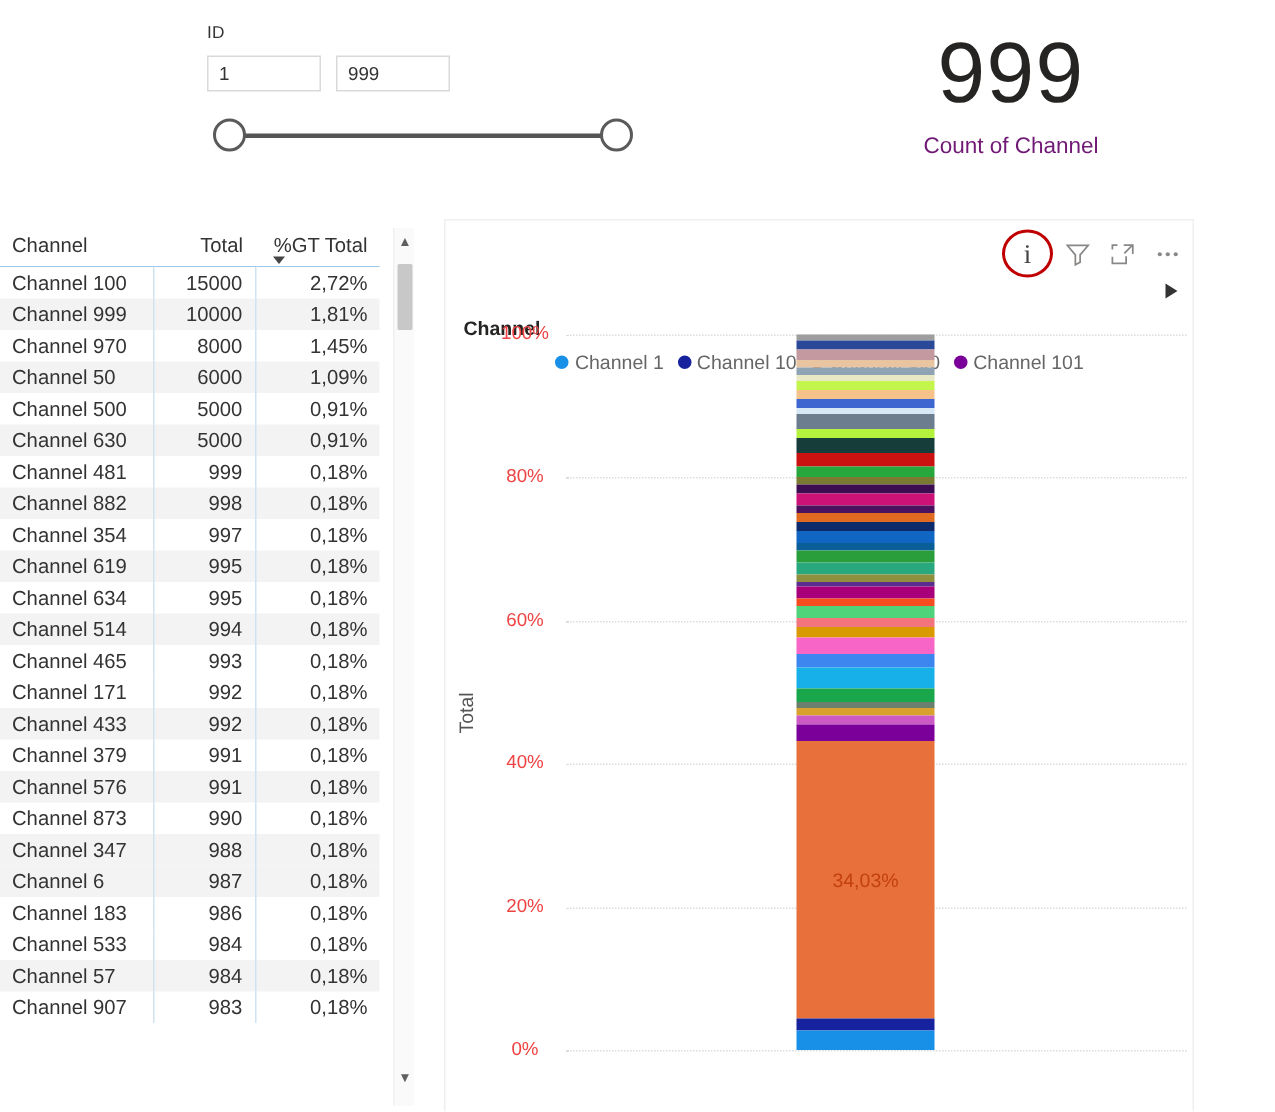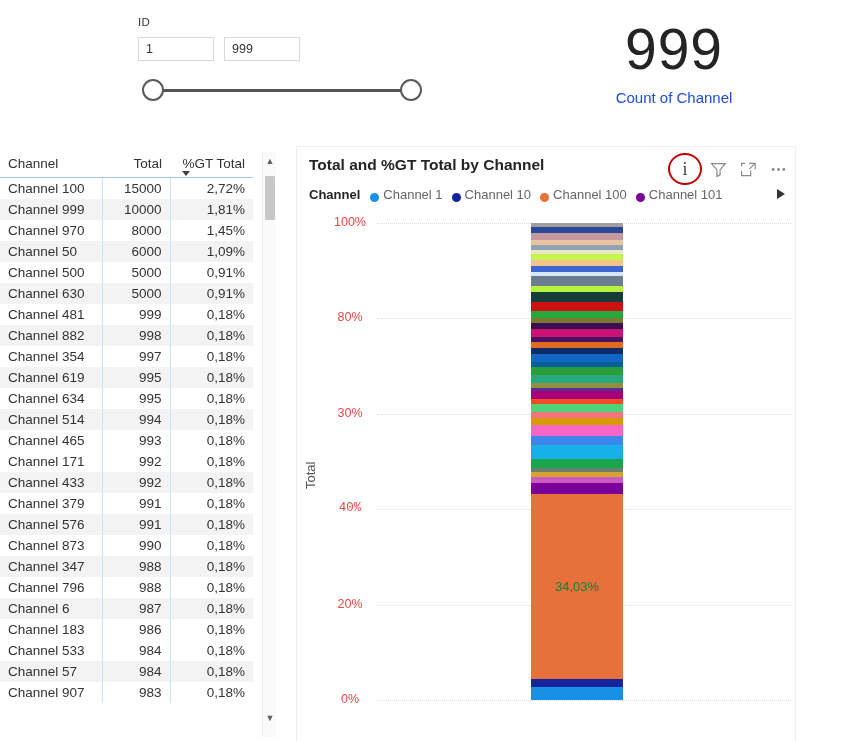--- a/index.html
+++ b/index.html
@@ -35,21 +35,21 @@
   }
   .slider-handle.left { left: 4px; }
   .slider-handle.right { right: 4px; }
 
   
   #kpi { position: absolute; left: 560px; top: 18px; width: 228px; text-align: center; }
   #kpi .kpi-value {
     font-size: 57px; line-height: 63px; font-weight: 300; color: #252423;
     letter-spacing: 1px; font-family: "Liberation Sans", sans-serif;
   }
-  #kpi .kpi-label { font-size: 15px; color: #1d4ed8; margin-top: 8px; }
+  #kpi .kpi-label { font-size: 15px; color: #701a75; margin-top: 8px; }
 
   
   #table-visual { position: absolute; left: 0px; top: 152px; width: 283px; height: 589px; }
   table.pbi-table { border-collapse: collapse; width: 253px; table-layout: fixed; }
   table.pbi-table th {
     font-weight: 400; font-size: 13.5px; color: #333; text-align: right;
     padding: 4px 8px 6px 4px; border-bottom: 1.5px solid #9fc7e8;
     vertical-align: bottom; position: relative; background: #fff;
   }
   table.pbi-table th.ch { text-align: left; padding-left: 8px; }
@@ -100,21 +100,21 @@
   }
   .info-i {
     position: absolute; left: 0; top: 0; width: 24px; height: 24px;
     font-family: "Liberation Serif", serif; font-size: 18px; color: #444;
     text-align: center; line-height: 24px;
   }
 
   
   #legend { position: absolute; left: 12px; top: 40px; display: flex; align-items: center; width: 480px; }
   #legend .legend-title { font-size: 13px; font-weight: bold; color: #252423; margin-right: 10px; }
-  .legend-item { display: flex; align-items: flex-end; margin-right: 9px; }
+  .legend-item { display: flex; align-items: center; margin-right: 9px; margin-top: 47px; }
   .legend-dot { width: 9px; height: 9px; border-radius: 50%; margin-right: 4px; }
   .legend-label { font-size: 13px; color: #666; white-space: nowrap; }
   #legend-next {
     position: absolute; right: 4px; top: 2px; width: 0; height: 0;
     border-top: 5px solid transparent; border-bottom: 5px solid transparent;
     border-left: 8px solid #333; cursor: pointer;
   }
 
   
   #plot { position: absolute; left: 0; top: 62px; width: 500px; height: 533px; }
@@ -124,21 +124,21 @@
   }
   .ytick { position: absolute; right: 0; width: 46px; text-align: center; font-size: 12.5px; color: #ef4444; }
   .ytick-wrap { position: absolute; left: 24px; top: 0; width: 52px; height: 100%; }
   .gridline {
     position: absolute; left: 80px; right: 6px; height: 0;
     border-top: 1px dotted #dcdcdc;
   }
   #bar { position: absolute; left: 234px; width: 92px; }
   .seg { width: 100%; }
   .bar-label {
-    position: absolute; width: 92px; text-align: center; font-size: 13px; color: #15803d;
+    position: absolute; width: 92px; text-align: center; font-size: 13px; color: #c2410c;
   }
 </style>
 </head>
 <body>
 
 <div id="root">
 
   <div id="slicer">
     <div class="slicer-title">ID</div>
     <div class="slicer-inputs">
@@ -258,25 +258,20 @@
           <tr>
             <td class="ch">Channel 873</td>
             <td class="">990</td>
             <td class="pc">0,18%</td>
           </tr>
           <tr class="alt">
             <td class="ch">Channel 347</td>
             <td class="">988</td>
             <td class="pc">0,18%</td>
           </tr>
-          <tr>
-            <td class="ch">Channel 796</td>
-            <td class="">988</td>
-            <td class="pc">0,18%</td>
-          </tr>
           <tr class="alt">
             <td class="ch">Channel 6</td>
             <td class="">987</td>
             <td class="pc">0,18%</td>
           </tr>
           <tr>
             <td class="ch">Channel 183</td>
             <td class="">986</td>
             <td class="pc">0,18%</td>
           </tr>
@@ -300,21 +295,20 @@
 
     <div id="tbl-scroll">
       <div class="arrow up">▲</div>
       <div class="thumb"></div>
       <div class="arrow down">▼</div>
     </div>
   </div>
 
   <div id="chart-visual">
 
-    <div id="chart-title">Total and %GT Total by Channel</div>
 
     <div class="hdr-icons">
       <div class="info-wrap">
         <div class="info-ellipse"></div>
         <div class="info-i">i</div>
       </div>
       <div class="hdr-icon">
         <svg viewBox="0 0 16 16" width="17" height="17" aria-hidden="true">
           <path d="M1.5 2.5h13L9.5 8.4v4.6l-3 1.6V8.4z" fill="none" stroke="#8a8886" stroke-width="1.1"></path>
         </svg>
@@ -356,22 +350,22 @@
           </div>
         </div>
       <div id="legend-next"></div>
     </div>
 
     <div id="plot">
       <div class="y-axis-title">Total</div>
       <div class="ytick-wrap" id="yticks">
           <div class="ytick" style="top: 6px;">100%</div>
           <div class="ytick" style="top: 101.4px;">80%</div>
-          <div class="ytick" style="top: 196.8px;">30%</div>
-          <div class="ytick" style="top: 292.2px; font-family: Liberation Mono, monospace;">40%</div>
+          <div class="ytick" style="top: 196.8px;">60%</div>
+          <div class="ytick" style="top: 292.2px;">40%</div>
           <div class="ytick" style="top: 387.6px;">20%</div>
           <div class="ytick" style="top: 483px;">0%</div>
         </div>
       <div id="gridlines">
           <div class="gridline" style="top: 14px;"></div>
           <div class="gridline" style="top: 109.4px;"></div>
           <div class="gridline" style="top: 204.8px;"></div>
           <div class="gridline" style="top: 300.2px;"></div>
           <div class="gridline" style="top: 395.6px;"></div>
           <div class="gridline" style="top: 491px;"></div>

